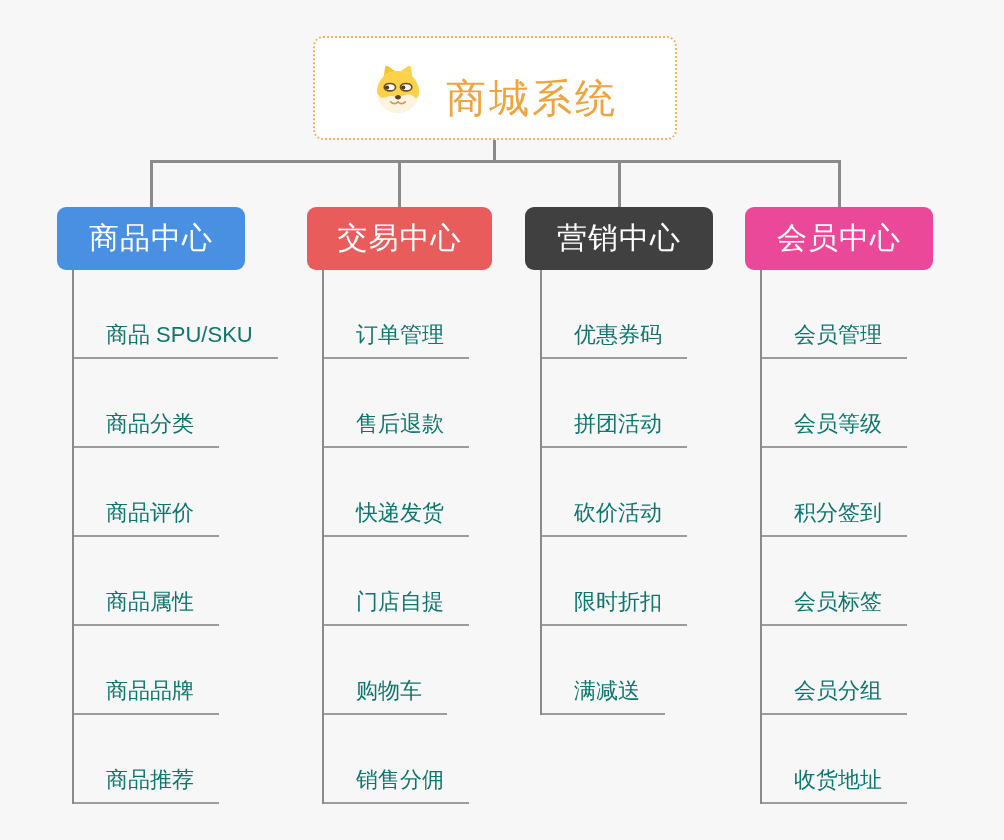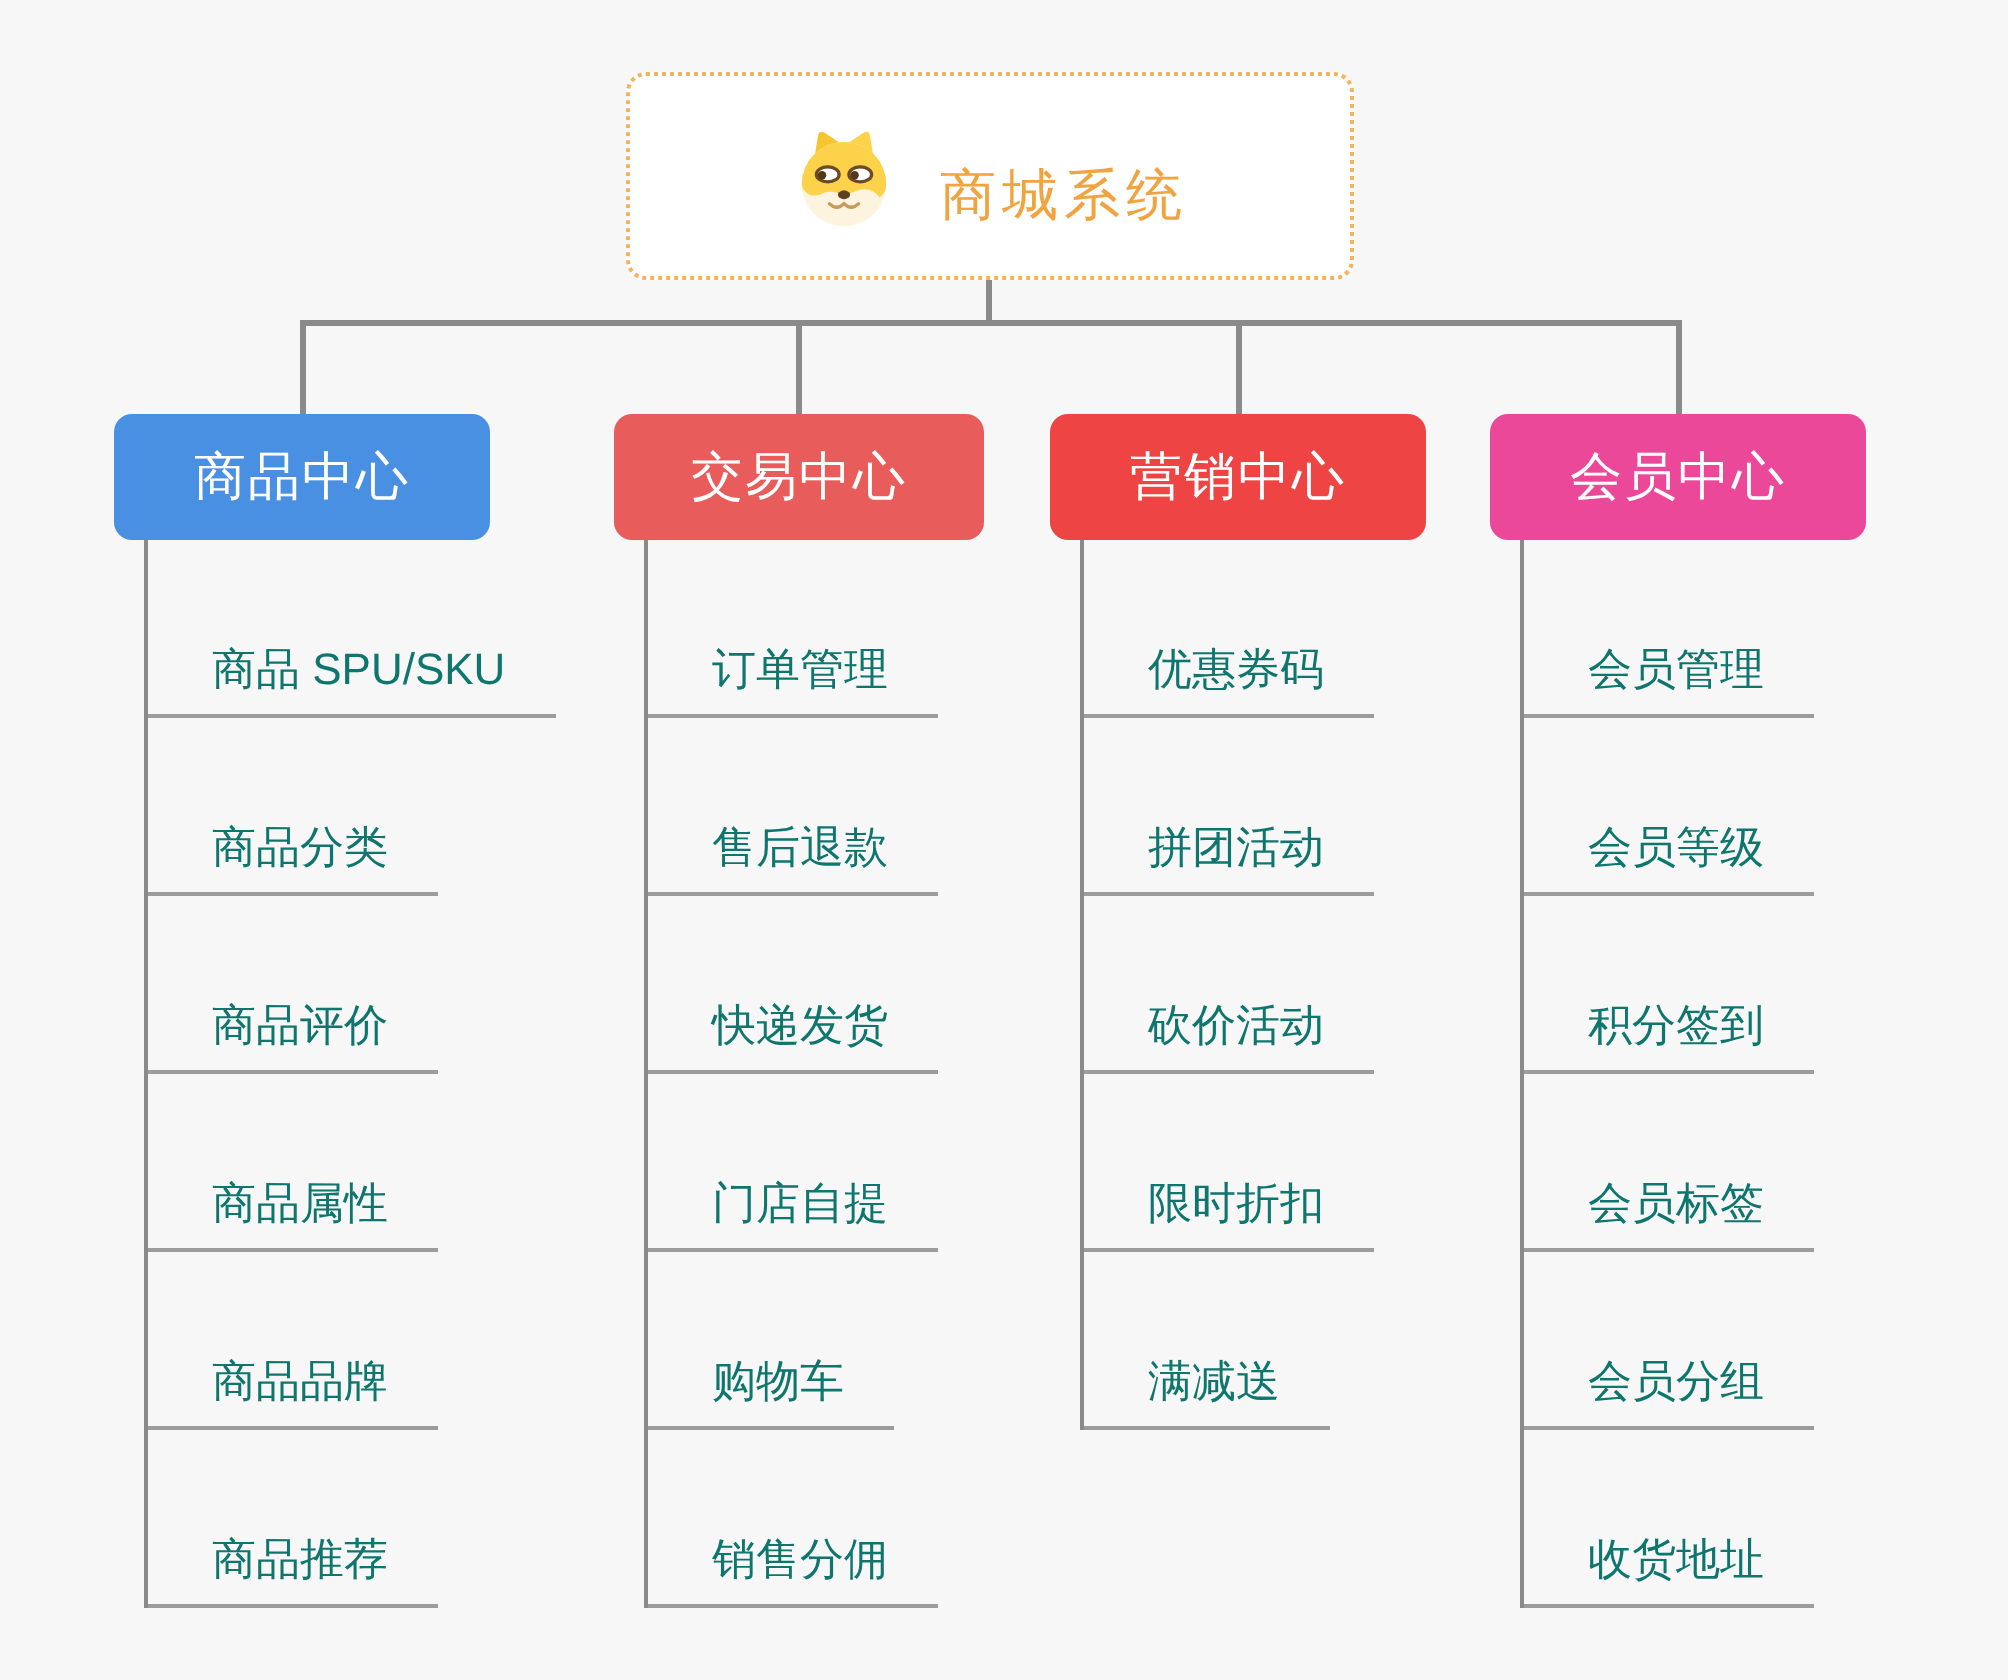--- a/index.html
+++ b/index.html
@@ -18,21 +18,21 @@
     position:absolute;left:313px;top:36px;
     width:364px;height:104px;
     background:#ffffff;
     border:2px dotted #f2b45e;
     border-radius:10px;
     box-sizing:border-box;
     display:flex;align-items:center;justify-content:center;
     gap:22px;
   }
   .root-label{
-    font-size:28px;
+    font-size:40px;
     letter-spacing:3px;
     color:#f0a43f;
     white-space:nowrap;
     margin-top:20px;
   }
   .doge{width:52px;height:52px;flex:0 0 auto;}
   
   .line{position:absolute;background:#8a8a8a;}
   .stem{left:493px;top:140px;width:3px;height:22px;}
   .hbar{left:150px;top:160px;width:691px;height:3px;}
@@ -45,21 +45,21 @@
   .branch{position:absolute;top:207px;}
   .branch-0{left:57px;}
   .branch-1{left:307px;text-align:right;}
   .branch-2{left:525px;}
   .branch-3{left:745px;}
   .branch-box{
     width:188px;height:63px;
     border-radius:9px;
     display:flex;align-items:center;justify-content:center;
     color:#ffffff;
-    font-size:26px;
+    font-size:30px;
     letter-spacing:1px;
     white-space:nowrap;
   }
   .branch-1 .branch-box{width:185px;}
   .children{
     margin-left:15px;
     border-left:2px solid #8a8a8a;
     width:230px;
   }
   .leaf-row{
@@ -152,21 +152,21 @@
       <div class="leaf-row">
           <span class="leaf">购物车</span>
         </div>
       <div class="leaf-row">
           <span class="leaf">销售分佣</span>
         </div>
     </div>
   </div>
 
   <div class="branch branch-2">
-    <div class="branch-box" style="background: #ef4444;">营销中心</div>
+    <div class="branch-box" style="background: #404040;">营销中心</div>
     <div class="children">
       <div class="leaf-row">
           <span class="leaf">优惠券码</span>
         </div>
       <div class="leaf-row">
           <span class="leaf">拼团活动</span>
         </div>
       <div class="leaf-row">
           <span class="leaf">砍价活动</span>
         </div>

